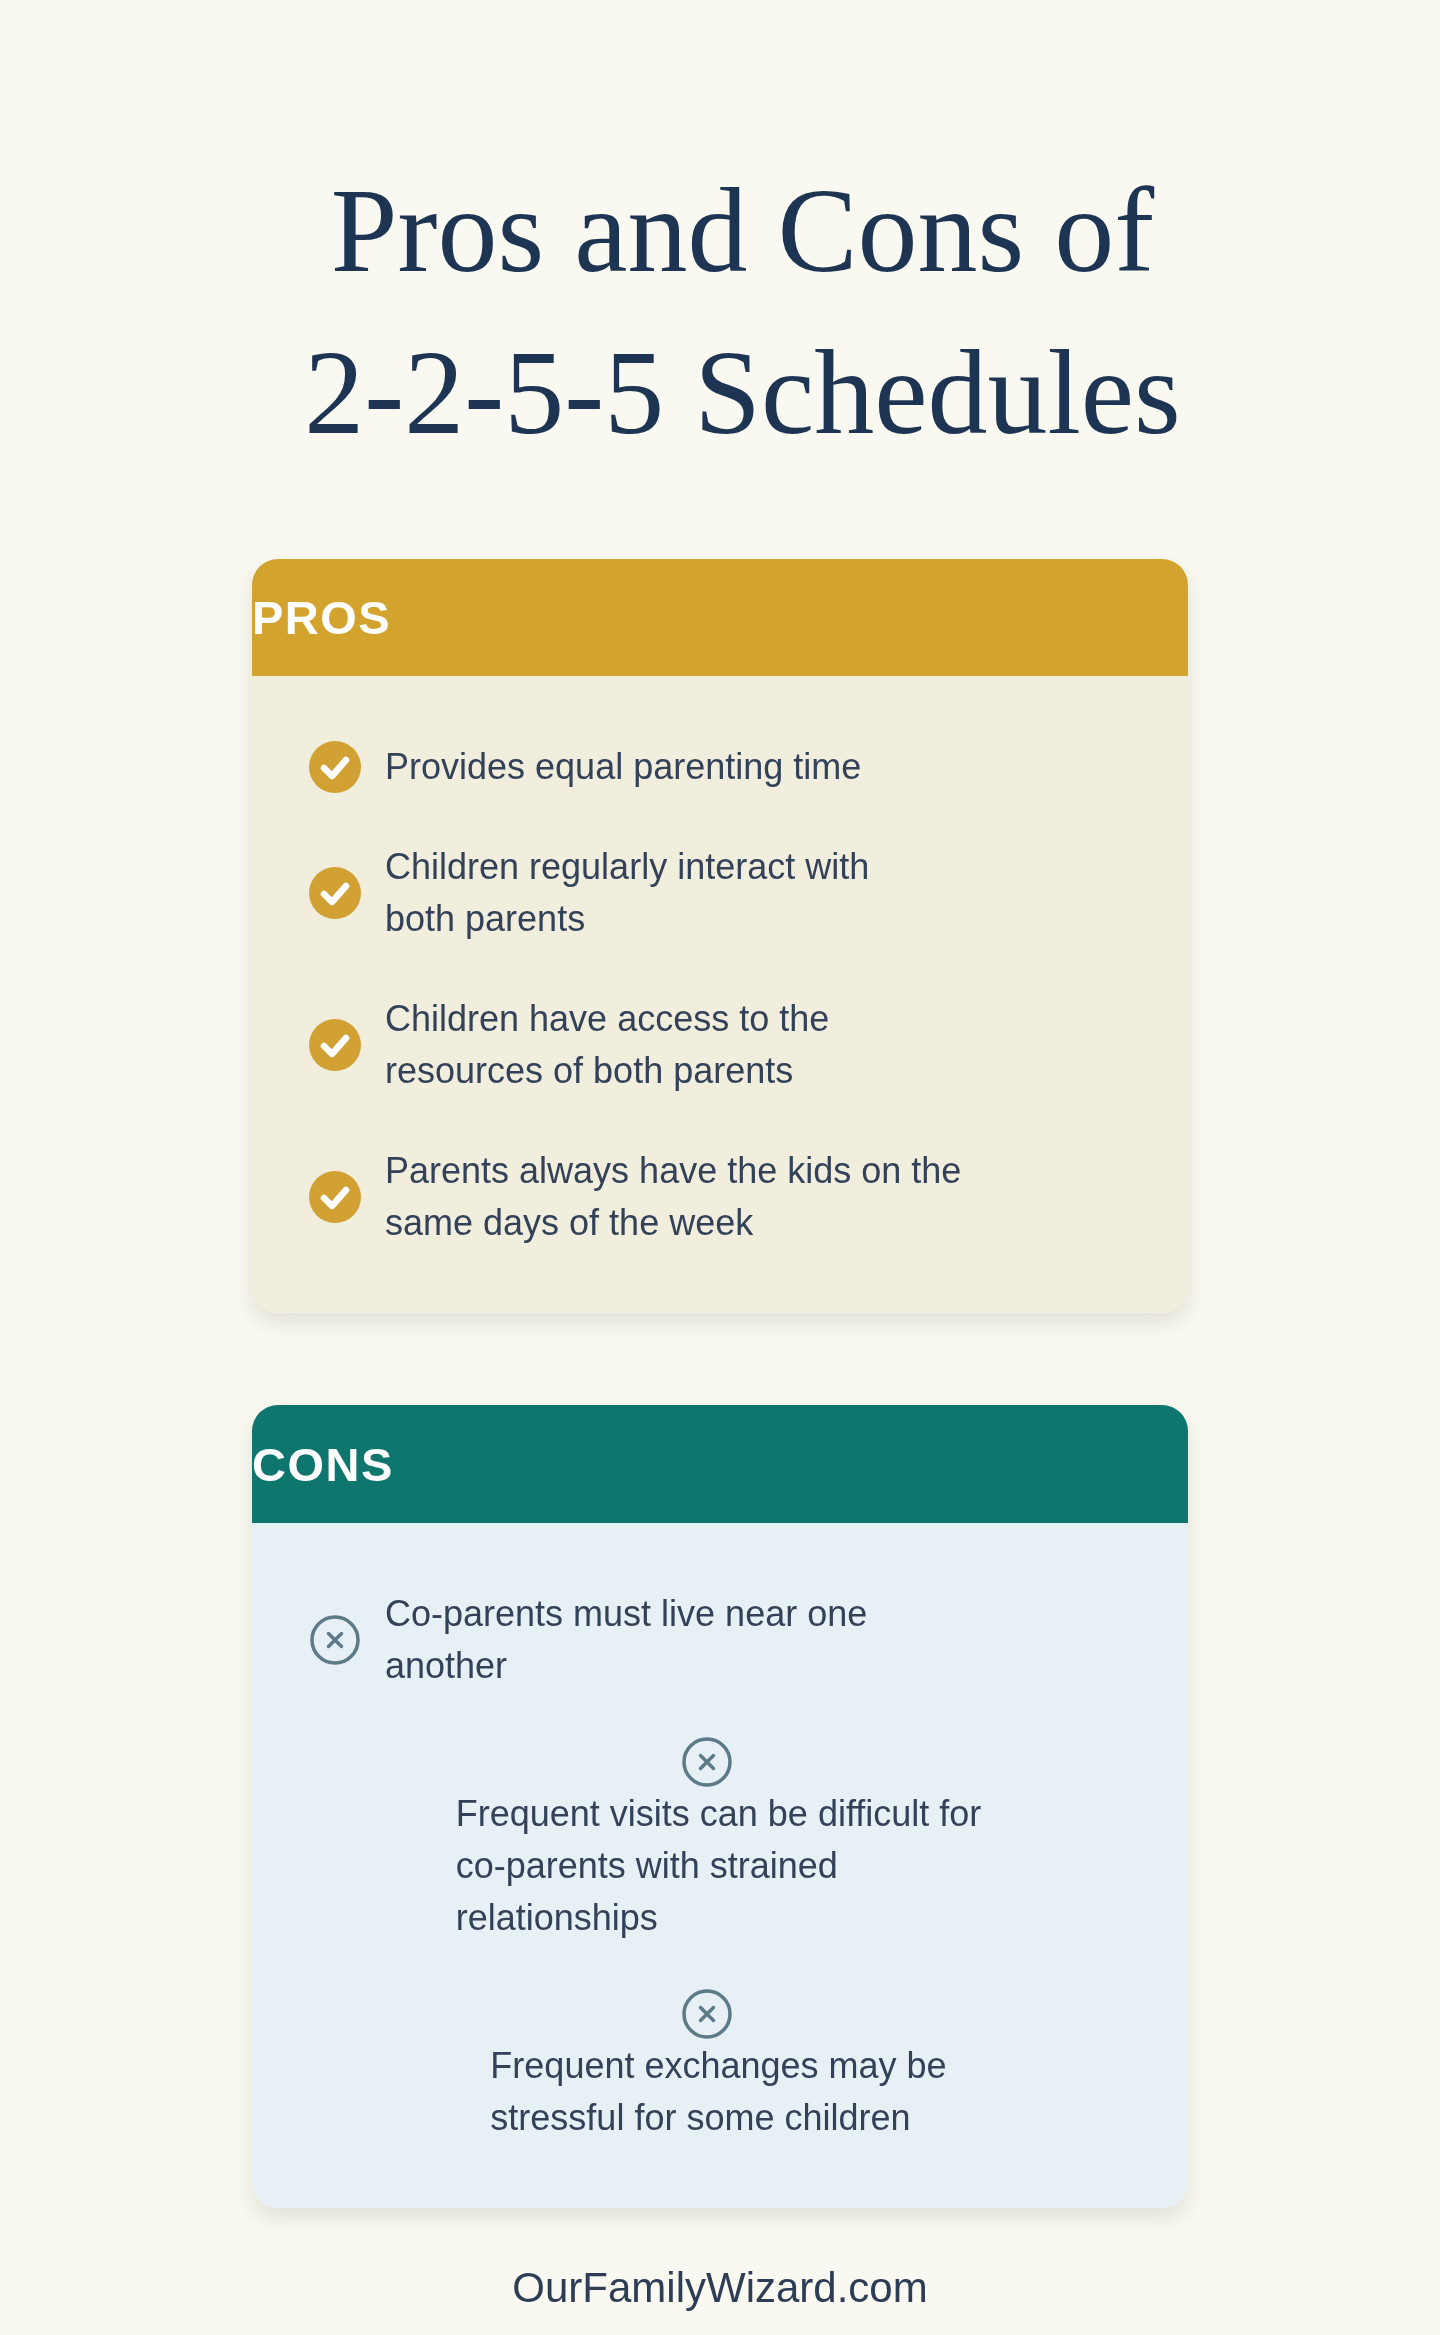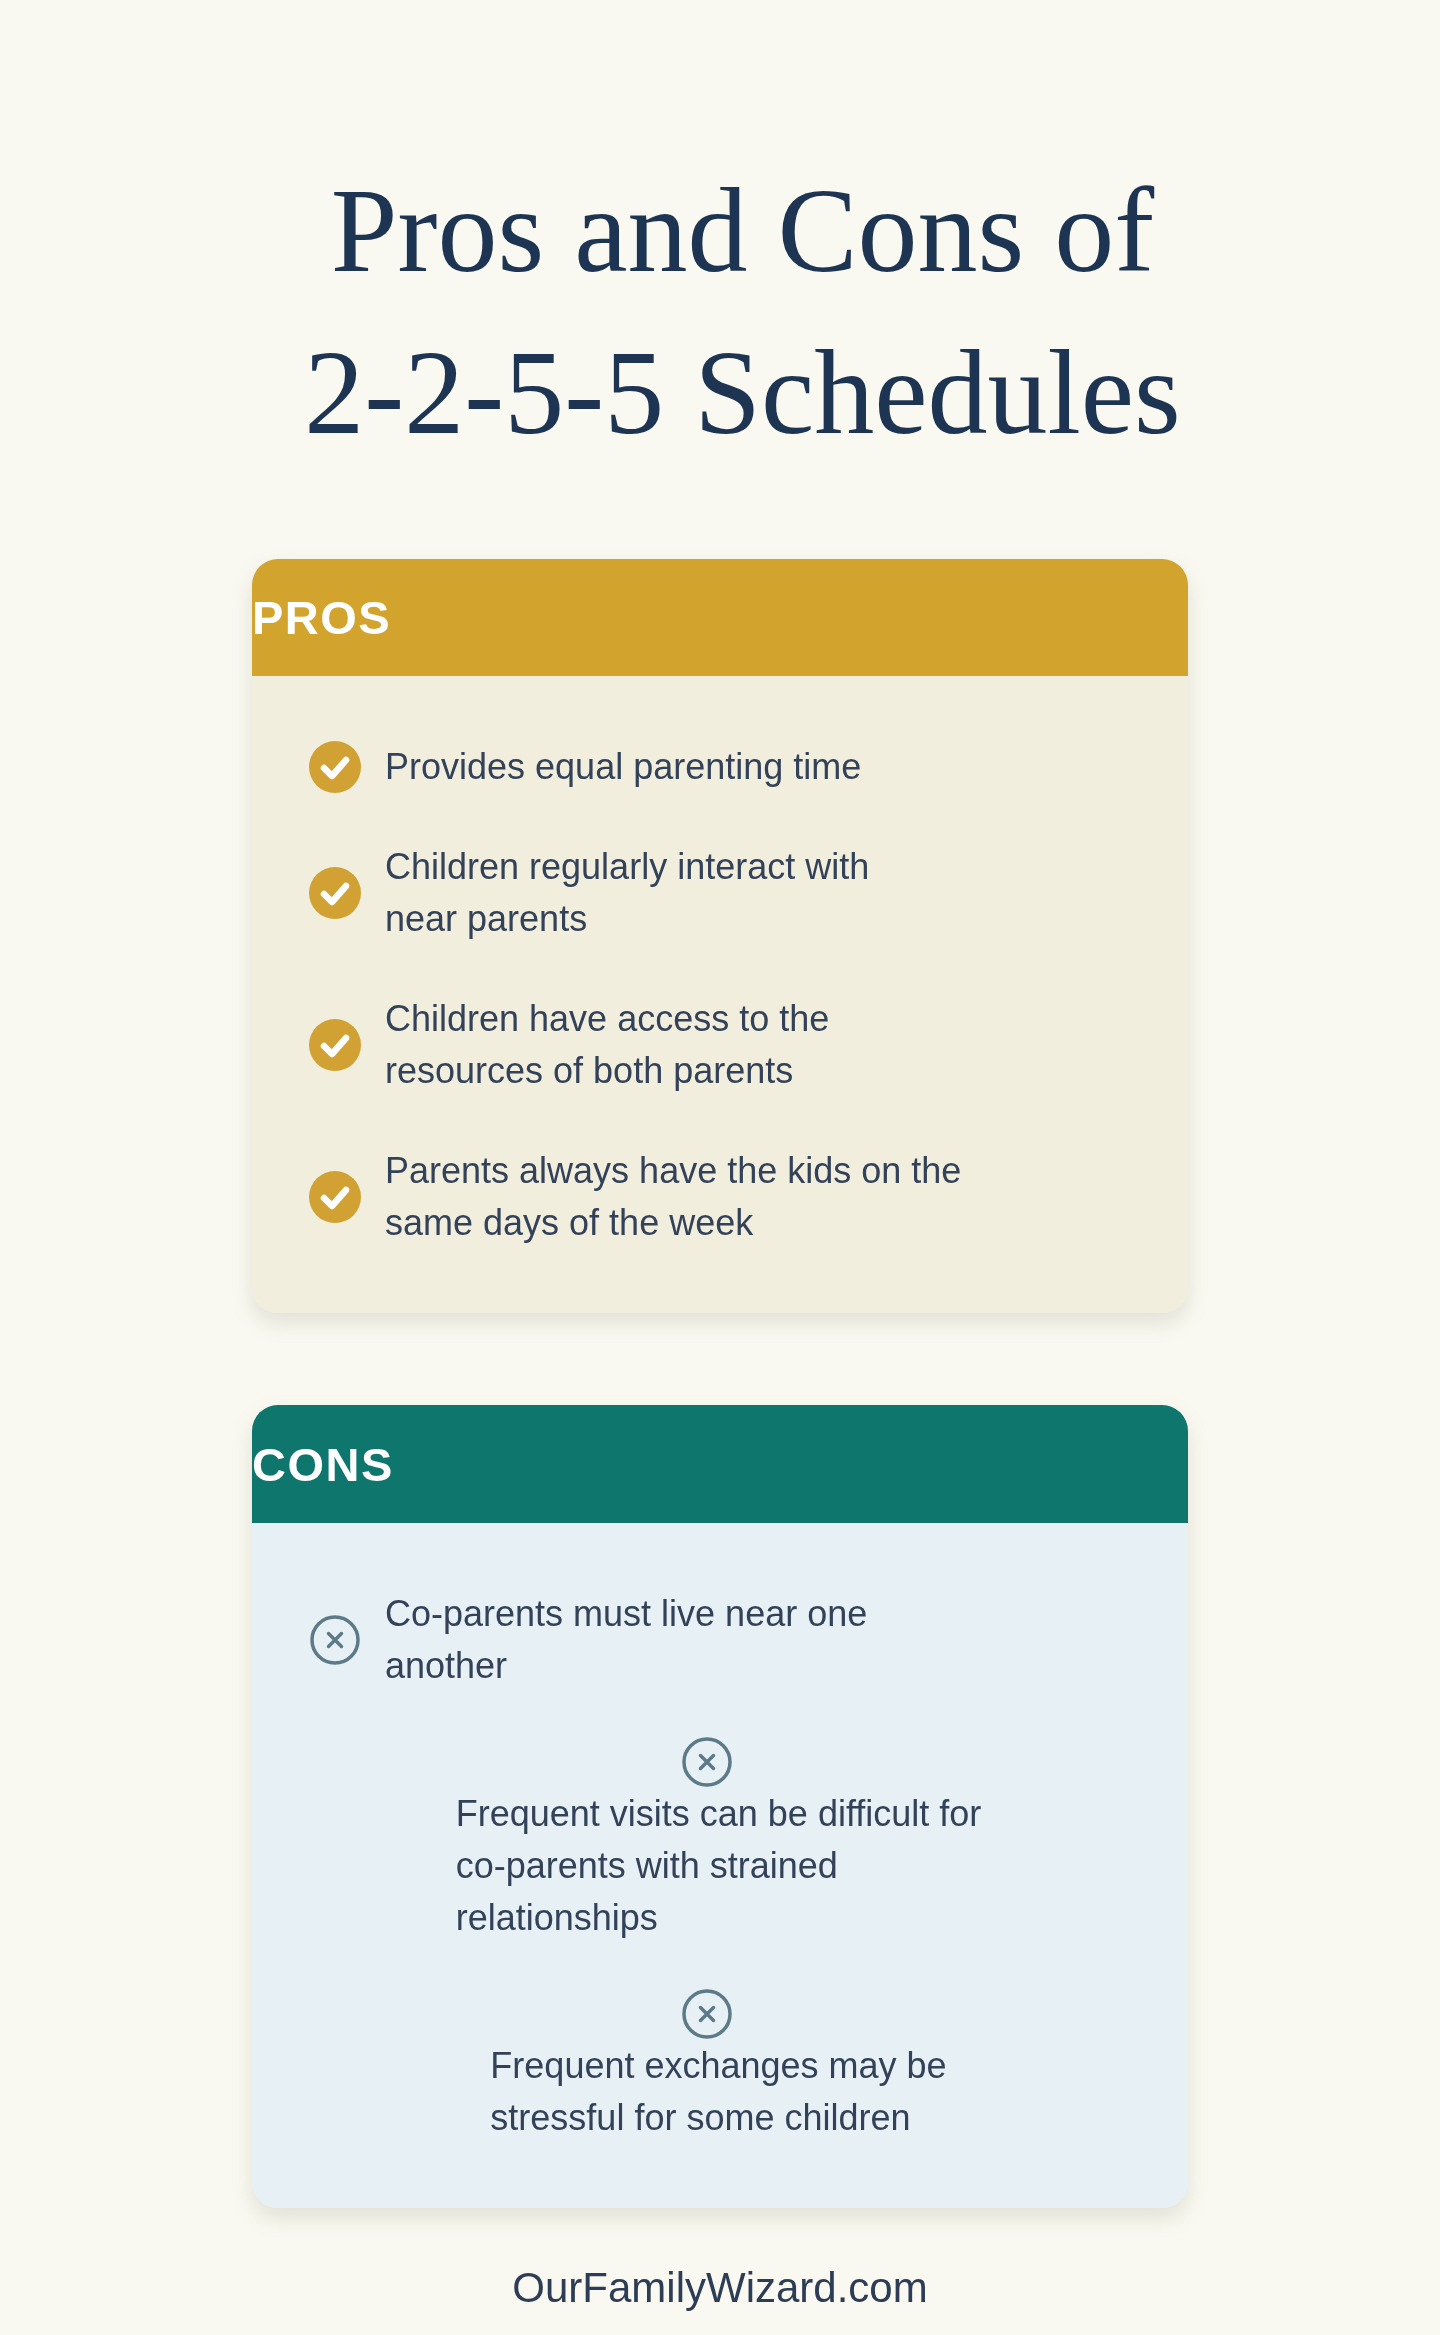--- a/index.html
+++ b/index.html
@@ -110,21 +110,21 @@
       </div>
 
       <div class="item">
         <span class="item-icon">
           <svg viewBox="0 0 52 52">
               <circle cx="26" cy="26" r="26" fill="#D1A233"></circle>
               <path d="M15 27 L23 35 L37 19" fill="none" stroke="#FFFFFF" stroke-width="6.5" stroke-linecap="round" stroke-linejoin="round"></path>
             </svg>
         </span>
         <span class="item-text">Children regularly interact with
-near parents</span>
+both parents</span>
       </div>
 
       <div class="item">
         <span class="item-icon">
           <svg viewBox="0 0 52 52">
               <circle cx="26" cy="26" r="26" fill="#D1A233"></circle>
               <path d="M15 27 L23 35 L37 19" fill="none" stroke="#FFFFFF" stroke-width="6.5" stroke-linecap="round" stroke-linejoin="round"></path>
             </svg>
         </span>
         <span class="item-text">Children have access to the

